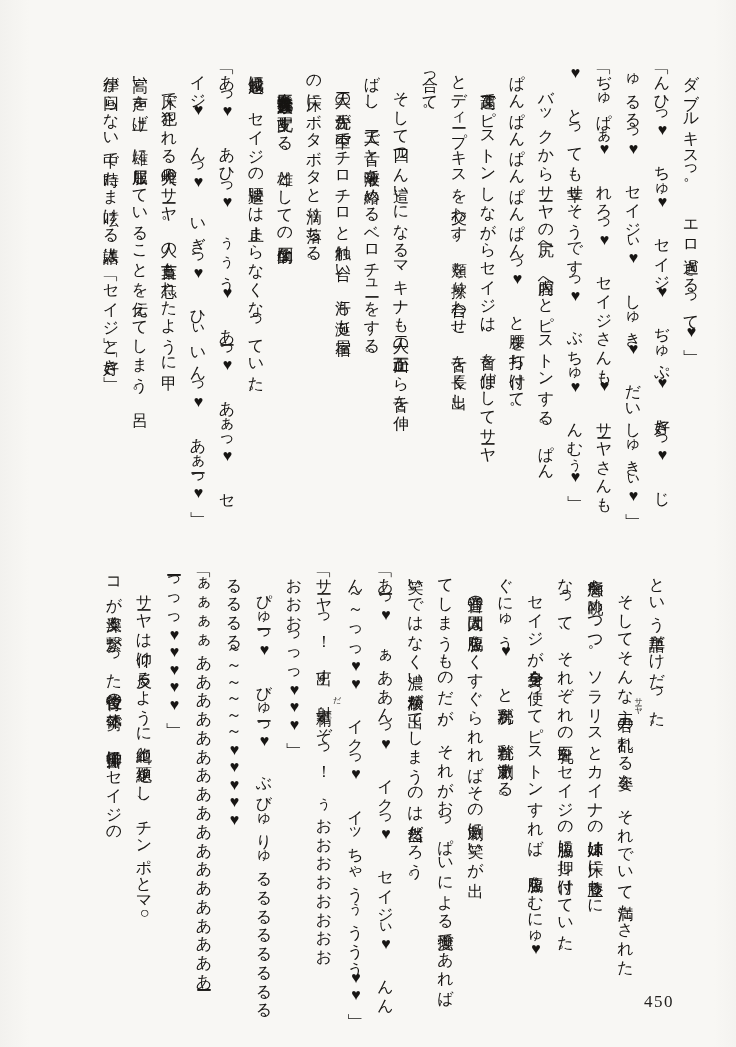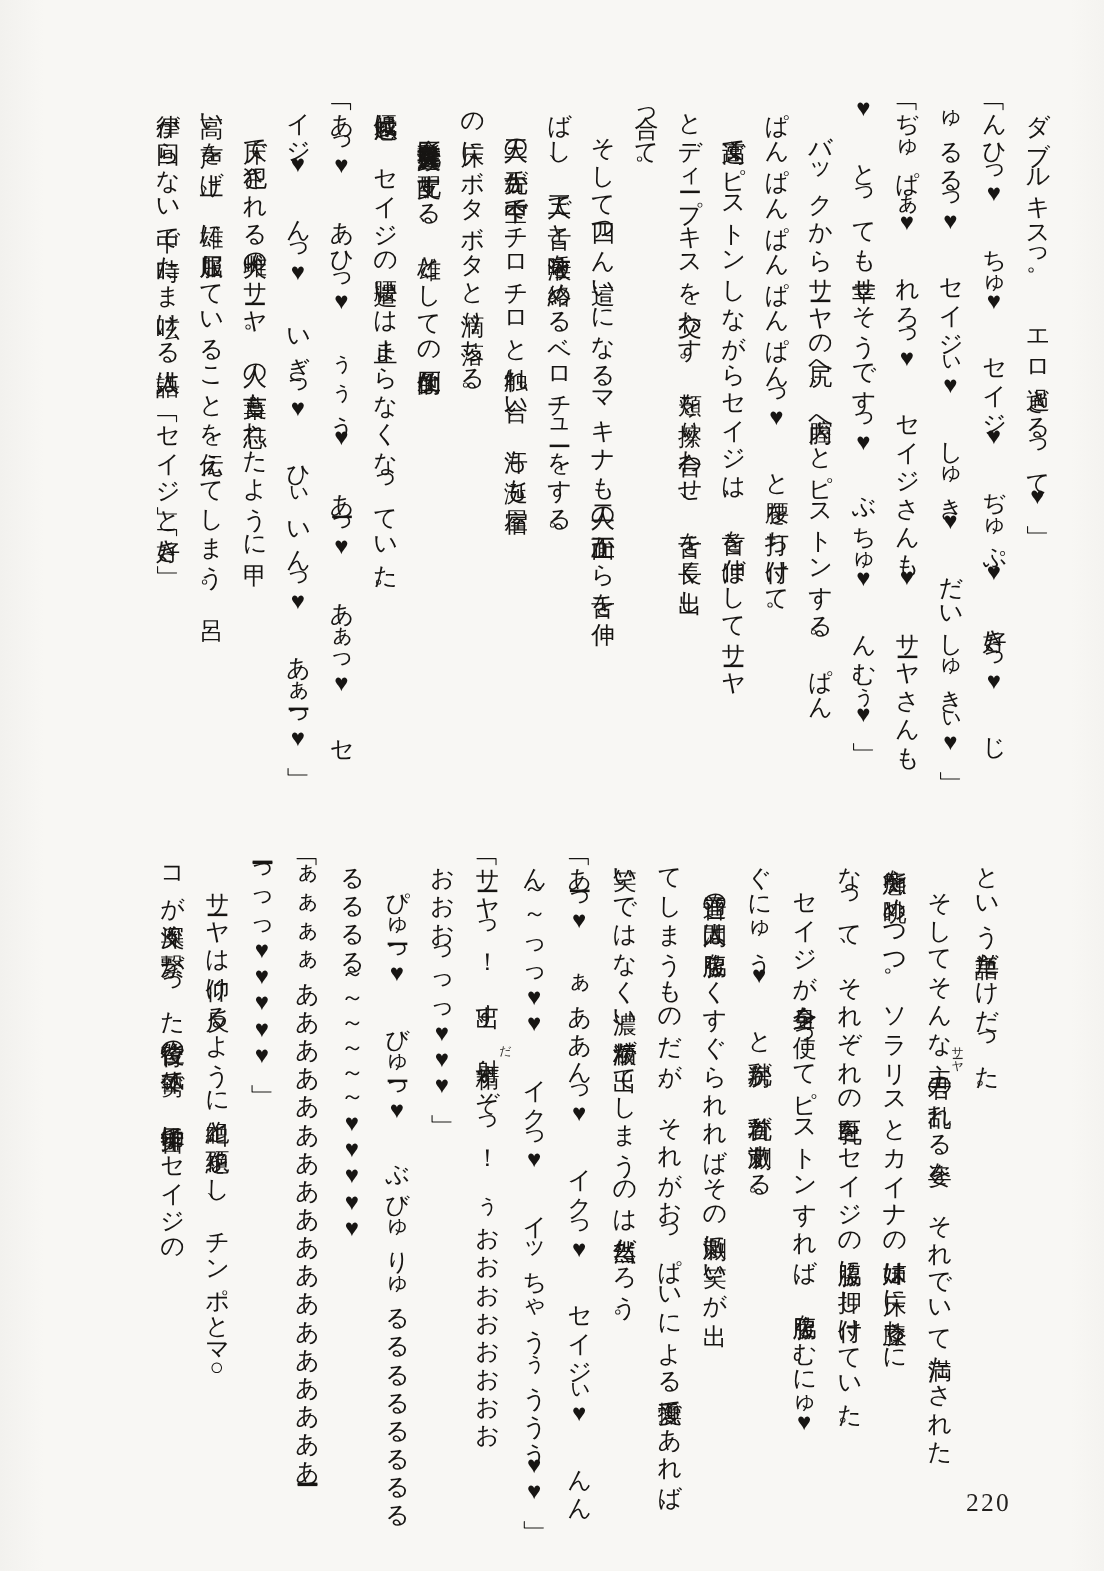--- a/index.html
+++ b/index.html
@@ -104,14 +104,14 @@
       <div class="col">ん～～っっ♥♥　イクっ♥　イッちゃうぅううう♥♥」</div>
       <div class="col">「サーヤっ！　出す、<ruby>射精<rt>だ</rt></ruby>すぞっ！　ぅおおおおおおおお</div>
       <div class="col">おおおっっっ♥♥♥」</div>
       <div class="col">　ぴゅーっ♥　びゅーっ♥　ぶびゅりゅるるるるるるるる</div>
       <div class="col">るるるる～～～～～～♥♥♥♥♥</div>
       <div class="col">「ぁぁぁぁああああああああああああああああああーー</div>
       <div class="col">ーーっっっ♥♥♥♥♥」</div>
       <div class="col">　サーヤは仰け反るように絶叫と絶頂をし、チンポとマ○</div>
       <div class="col">コが奥深く繋がった後背位の体勢で、排卵子宮にセイジの</div>
     </div>
-  <div class="page-number">220</div>
+  <div class="page-number">450</div>
 </div>
 
 </body></html>

